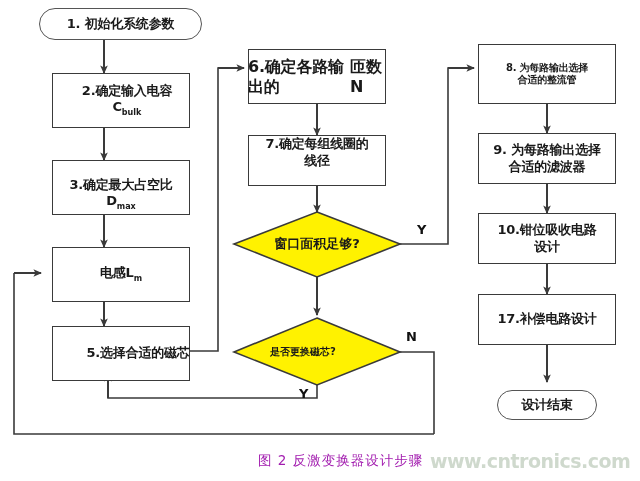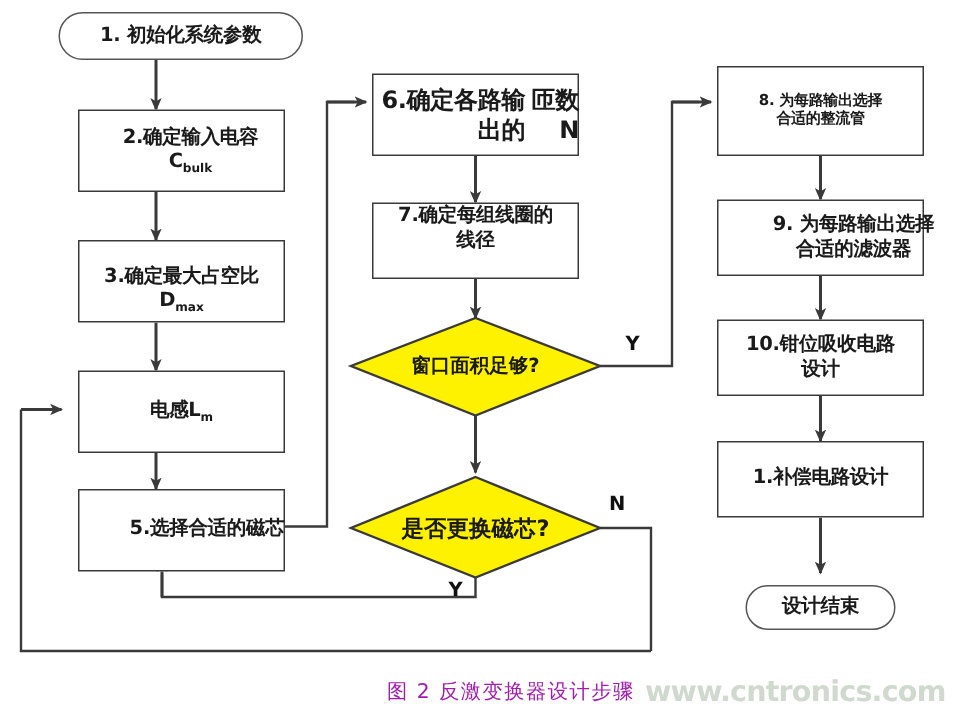--- a/index.html
+++ b/index.html
@@ -20,21 +20,21 @@
     left: 0;
     top: 0;
     width: 640px;
     height: 481px;
   }
   .node-text {
     position: absolute;
     display: flex;
     align-items: center;
     justify-content: center;
-    text-align: right;
+    text-align: left;
     font-family: "DejaVu Sans", "Liberation Sans", sans-serif;
     font-weight: bold;
     color: #1a1a1a;
     line-height: 1.25;
     letter-spacing: -0.2px;
     pointer-events: none;
   }
   .process-box {
     position: absolute;
     background: #ffffff;
@@ -207,44 +207,44 @@
 
   <div class="process-box" style="left:248px; top:135px; width:138px; height:51px;"></div>
   <div class="node-text" style="left:248px; top:135px; width:138px; height:35px; font-size:13px; flex-direction:column;">
     <span>7.确定每组线圈的</span>
     <span>线径</span>
   </div>
 
   <div class="decision-label" style="left:252px; top:232px; width:130px; height:24px; font-size:13px;">窗口面积足够?</div>
   <div class="branch-label" style="left:417px; top:222px;">Y</div>
 
-  <div class="decision-label" style="left:252px; top:340px; width:130px; height:24px; font-size:15px;">是否更换磁芯?</div>
+  <div class="decision-label" style="left:238px; top:340px; width:130px; height:24px; font-size:10px;">是否更换磁芯?</div>
   <div class="branch-label" style="left:406px; top:329px;">N</div>
   <div class="branch-label" style="left:299px; top:386px;">Y</div>
 
   <div class="process-box" style="left:478px; top:44px; width:138px; height:60px;"></div>
   <div class="node-text" style="left:478px; top:44px; width:138px; height:60px; font-size:10px; flex-direction:column;">
     <span>8. 为每路输出选择</span>
     <span>合适的整流管</span>
   </div>
 
   <div class="process-box" style="left:478px; top:133px; width:138px; height:51px;"></div>
-  <div class="node-text" style="left:478px; top:133px; width:138px; height:51px; font-size:13px; flex-direction:column;padding-left:22px;">
+  <div class="node-text" style="left:478px; top:133px; width:138px; height:51px; font-size:13px; flex-direction:column;">
     <span>9. 为每路输出选择</span>
     <span>合适的滤波器</span>
   </div>
 
   <div class="process-box" style="left:478px; top:213px; width:138px; height:51px;"></div>
   <div class="node-text" style="left:478px; top:213px; width:138px; height:51px; font-size:13px; flex-direction:column;">
     <span>10.钳位吸收电路</span>
     <span>设计</span>
   </div>
 
   <div class="process-box" style="left:478px; top:294px; width:138px; height:51px;"></div>
-  <div class="node-text" style="left:478px; top:294px; width:138px; height:51px; font-size:13px;">1.补偿电路设计</div>
+  <div class="node-text" style="left:478px; top:294px; width:138px; height:51px; font-size:13px;">17.补偿电路设计</div>
 
   <div class="terminator" style="left:497px; top:390px; width:100px; height:30px;"></div>
   <div class="node-text" style="left:497px; top:390px; width:100px; height:30px; font-size:13px;">设计结束</div>
 
   <div class="caption">图 2 反激变换器设计步骤</div>
   <div class="watermark">www.cntronics.com</div>
 
 </div>
 
 </body></html>

